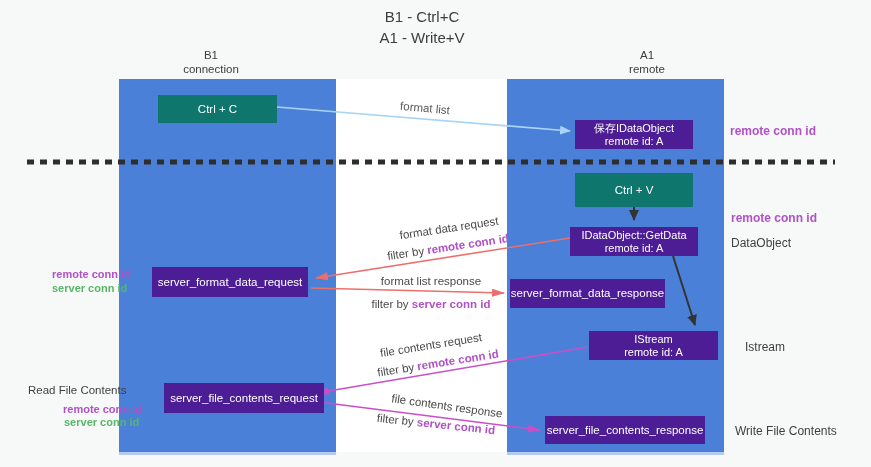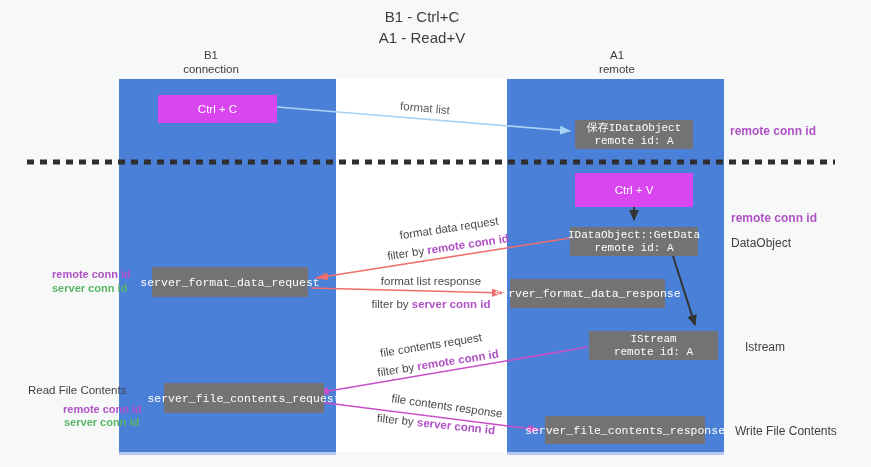--- a/index.html
+++ b/index.html
@@ -28,30 +28,30 @@
     position:absolute;left:422px;top:6px;transform:translateX(-50%);
     text-align:center;font-size:15px;line-height:21px;color:#3d3d3d;
     white-space:nowrap;z-index:4;
   }
   .col-header{
     position:absolute;top:48px;transform:translateX(-50%);
     text-align:center;font-size:11.5px;line-height:14px;color:#3d3d3d;
     white-space:nowrap;z-index:4;
   }
   #hdr-left{left:211px;}
-  #hdr-right{left:617px;}
+  #hdr-right{left:647px;}
   svg.arrows{position:absolute;left:0;top:0;z-index:2;}
   .box{
     position:absolute;z-index:3;
     display:flex;flex-direction:column;align-items:center;justify-content:center;
     color:#ffffff;font-size:11px;line-height:13px;text-align:center;
     white-space:nowrap;
   }
-  .box.green{background:#d946ef;font-size:11.5px;}
-  .box.orange{background:#737373;font-family:Liberation Mono, monospace;}
+  .box.green{background:#0f766e;font-size:11.5px;}
+  .box.orange{background:#4c1d95;}
   .alabel{
     position:absolute;z-index:4;white-space:nowrap;
     font-size:11.5px;color:#4a4a4a;
     transform:translate(-50%,-50%);
   }
   .sidelabel{
     position:absolute;z-index:4;white-space:nowrap;
     font-size:11.5px;color:#3f3f3f;transform:translateY(-50%);
   }
   .purple{color:#b052c5;font-weight:700;}
@@ -59,21 +59,21 @@
 </style>
 </head>
 <body>
 
 <div id="canvas">
 
   <div class="lane"></div>
 
   <div class="title">
     <div>B1 - Ctrl+C</div>
-    <div>A1 - Read+V</div>
+    <div>A1 - Write+V</div>
   </div>
 
   <div class="col-header" id="hdr-left">
     <div>B1</div>
     <div>connection</div>
   </div>
   <div class="col-header" id="hdr-right">
     <div>A1</div>
     <div>remote</div>
   </div>

